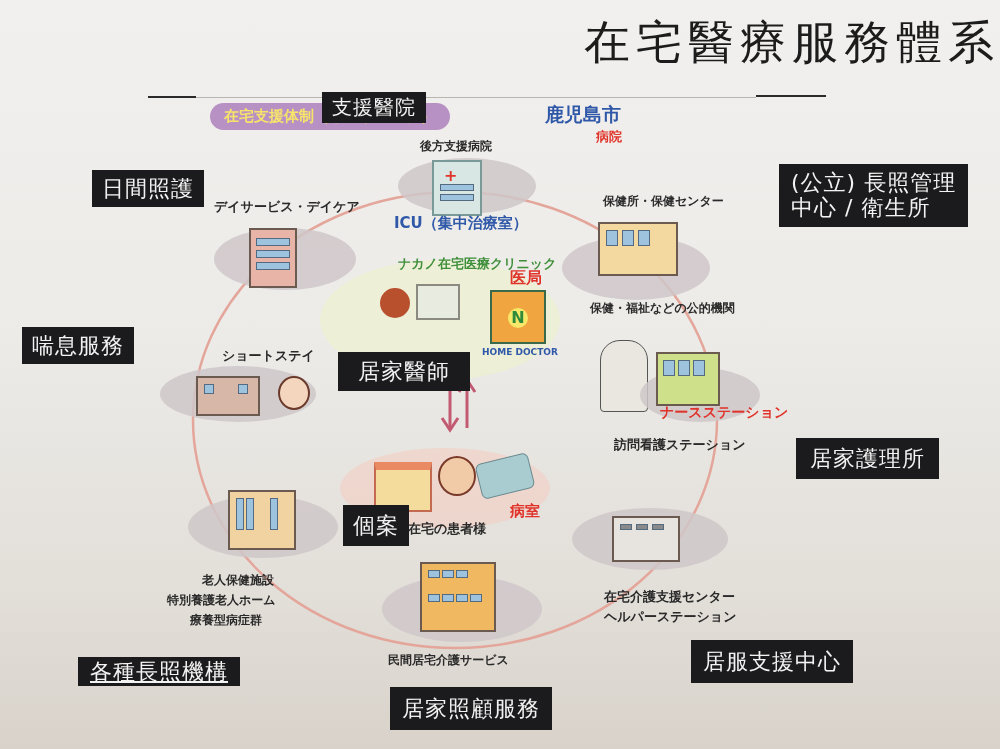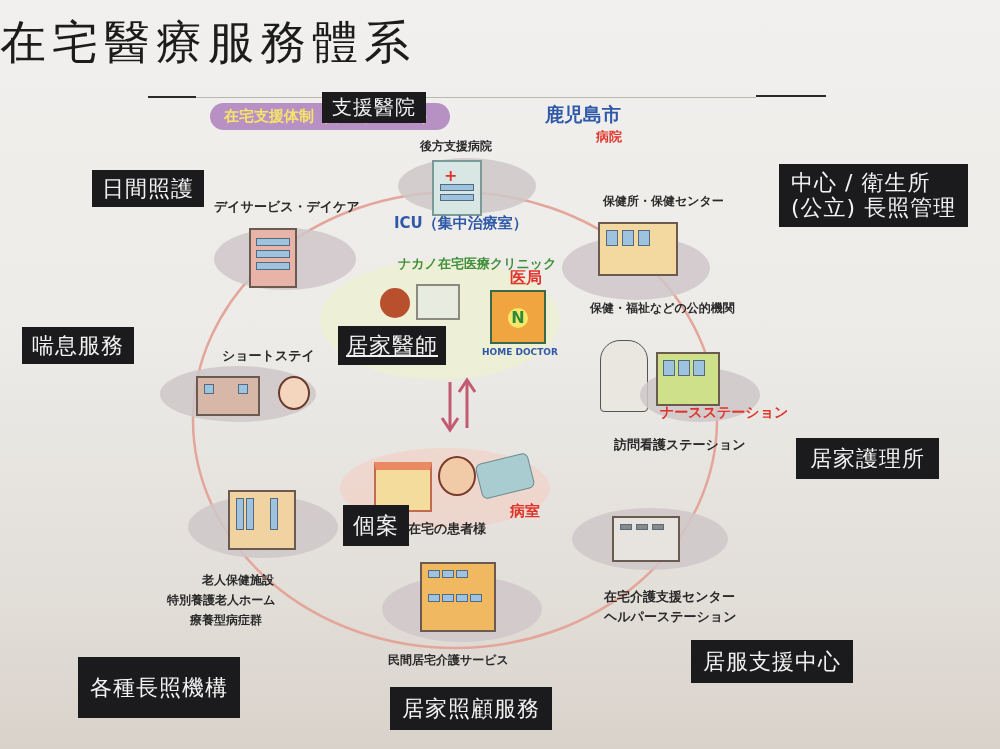--- a/index.html
+++ b/index.html
@@ -3,21 +3,21 @@
 <meta charset="utf-8">
 <style>
   html, body { margin:0; padding:0; }
   body {
     width:1000px; height:749px; overflow:hidden; position:relative;
     background: linear-gradient(180deg, #f1f0ee 0%, #ecebe8 45%, #e2ded8 80%, #d8d2ca 100%);
     font-family: "DejaVu Sans", sans-serif;
   }
   .abs { position:absolute; }
   .title {
-    left:0; width:1000px; top:12px; text-align:left;
+    left:0; width:1000px; top:12px; text-align:right;
     font-size:46px; color:#1c1c1c; letter-spacing:6px; font-weight:normal;
   }
   .rule { height:2px; background:#2a2a2a; top:96px; }
   .rule.thin { height:1px; background:#b9b6b2; }
   .black-label {
     background:#1b1b1d; color:#f2f2f2; font-size:22px; padding:6px 10px;
     white-space:nowrap; line-height:1.15; letter-spacing:1px;
   }
   .jp { font-size:13px; font-weight:bold; color:#2a2a2a; white-space:nowrap; }
   .jp.small { font-size:12px; }
@@ -148,22 +148,22 @@
   <div class="win" style="left:6px; top:30px; width:10px; height:6px;"></div>
   <div class="win" style="left:20px; top:30px; width:10px; height:6px;"></div>
   <div class="win" style="left:34px; top:30px; width:10px; height:6px;"></div>
   <div class="win" style="left:48px; top:30px; width:10px; height:6px;"></div>
 </div>
 <div class="abs jp small" style="left:388px; top:652px;">民間居宅介護サービス</div>
 
 <div class="abs black-label" style="left:322px; top:92px; font-size:20px; padding:4px 10px;">支援醫院</div>
 <div class="abs black-label" style="left:92px; top:170px;">日間照護</div>
 <div class="abs black-label" style="left:779px; top:164px; padding:6px 12px;">
+  <div>(公立) 長照管理</div>
   <div>中心 / 衛生所</div>
-  <div>(公立) 長照管理</div>
 </div>
 <div class="abs black-label" style="left:22px; top:327px;">喘息服務</div>
-<div class="abs black-label" style="left:338px; top:326px; padding:7px 8px;text-decoration:underline;">居家醫師</div>
+<div class="abs black-label" style="left:338px; top:352px; padding:7px 20px;">居家醫師</div>
 <div class="abs black-label" style="left:796px; top:438px; padding:8px 14px;">居家護理所</div>
 <div class="abs black-label" style="left:343px; top:505px; padding:8px 10px;">個案</div>
-<div class="abs black-label" style="left:78px; top:657px; padding:18px 12px;">各種長照機構</div>
+<div class="abs black-label" style="left:78px; top:657px; padding:2px 12px;text-decoration:underline;">各種長照機構</div>
 <div class="abs black-label" style="left:691px; top:640px; padding:9px 12px;">居服支援中心</div>
 <div class="abs black-label" style="left:390px; top:687px; padding:9px 12px;">居家照顧服務</div>
 
 </body></html>

